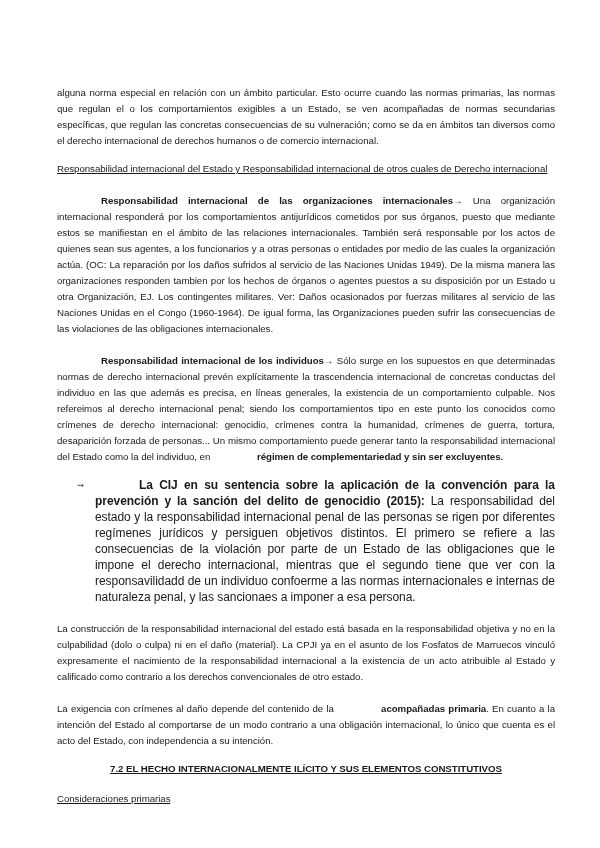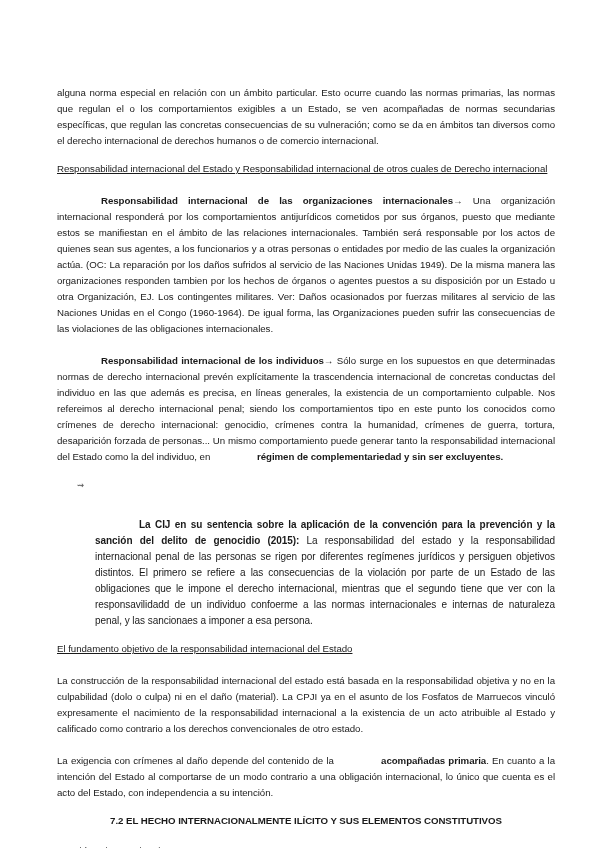--- a/index.html
+++ b/index.html
@@ -36,41 +36,41 @@
     text-decoration: underline;
     text-decoration-thickness: 0.9px;
     letter-spacing: -0.05px;
   }
   .heading-center {
     margin: 2px 0 14px 0;
     font-size: 9.7px;
     line-height: 16px;
     text-align: center;
     font-weight: bold;
+    text-decoration: underline;
     text-decoration-thickness: 0.9px;
     letter-spacing: -0.05px;
   }
   .b { font-weight: bold; padding-left: 44px; }
   .bullet-item {
     display: flex;
     margin: 0 0 12px 20px;
   }
   .bullet-marker {
     flex: 0 0 18px;
     font-size: 8.5px;
     line-height: 16px;
     color: #555555;
   }
   .bullet-text {
     flex: 1;
-    font-size: 10px;
+    font-size: 12px;
     line-height: 16px;
     text-align: justify;
     letter-spacing: -0.05px;
-    margin-top: 40px;
   }
 </style>
 </head>
 <body>
 
 <div class="page">
 
   <p class="para">alguna norma especial en relación con un ámbito particular. Esto ocurre cuando las normas primarias, las normas que regulan el o los comportamientos exigibles a un Estado, se ven acompañadas de normas secundarias específicas, que regulan las concretas consecuencias de su vulneración; como se da en ámbitos tan diversos como el derecho internacional de derechos humanos o de comercio internacional.</p>
 
   <p class="heading-underline">Responsabilidad internacional del Estado y Responsabilidad internacional de otros cuales de Derecho internacional</p>
@@ -83,21 +83,20 @@
     <span class="b">Responsabilidad internacional de los individuos</span><span>→</span><span> Sólo surge en los supuestos en que determinadas normas de derecho internacional prevén explícitamente la trascendencia internacional de concretas conductas del individuo en las que además es precisa, en líneas generales, la existencia de un comportamiento culpable. Nos refereimos al derecho internacional penal; siendo los comportamientos tipo en este punto los conocidos como crímenes de derecho internacional: genocidio, crímenes contra la humanidad, crímenes de guerra, tortura, desaparición forzada de personas... Un mismo comportamiento puede generar tanto la responsabilidad internacional del Estado como la del individuo, en </span><span class="b">régimen de complementariedad y sin ser excluyentes.</span>
   </p>
 
   <div class="bullet-item">
     <span class="bullet-marker">⇝</span>
     <div class="bullet-text">
       <span class="b">La CIJ en su sentencia sobre la aplicación de la convención para la prevención y la sanción del delito de genocidio (2015):</span><span> La responsabilidad del estado y la responsabilidad internacional penal de las personas se rigen por diferentes regímenes jurídicos y persiguen objetivos distintos. El primero se refiere a las consecuencias de la violación por parte de un Estado de las obligaciones que le impone el derecho internacional, mientras que el segundo tiene que ver con la responsavilidadd de un individuo confoerme a las normas internacionales e internas de naturaleza penal, y las sancionaes a imponer a esa persona.</span>
     </div>
   </div>
 
-  <p class="heading-underline">El fundamento objetivo de la responsabilidad internacional del Estado</p>
 
   <p class="para">La construcción de la responsabilidad internacional del estado está basada en la responsabilidad objetiva y no en la culpabilidad (dolo o culpa) ni en el daño (material). La CPJI ya en el asunto de los Fosfatos de Marruecos vinculó expresamente el nacimiento de la responsabilidad internacional a la existencia de un acto atribuible al Estado y calificado como contrario a los derechos convencionales de otro estado.</p>
 
   <p class="para">
     <span>La exigencia con crímenes al daño depende del contenido de la </span><span class="b">acompañadas primaria</span><span>. En cuanto a la intención del Estado al comportarse de un modo contrario a una obligación internacional, lo único que cuenta es el acto del Estado, con independencia a su intención.</span>
   </p>
 
   <p class="heading-center">7.2 EL HECHO INTERNACIONALMENTE ILÍCITO Y SUS ELEMENTOS CONSTITUTIVOS</p>
 
   <p class="heading-underline">Consideraciones primarias</p>

